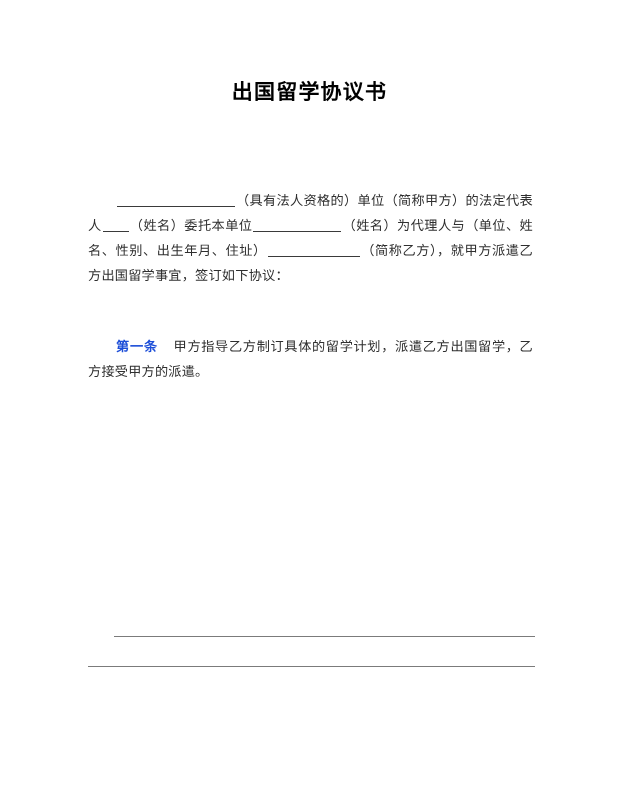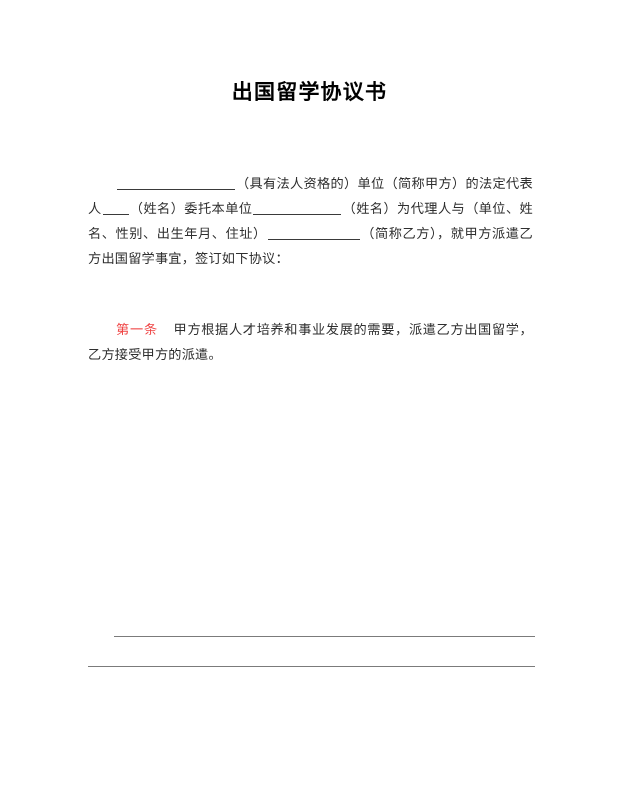--- a/index.html
+++ b/index.html
@@ -55,32 +55,32 @@
     text-align: justify;
     margin: 0;
   }
 
   .subtitle {
     margin-top: 38px;
     text-indent: 28px;
   }
 
   .para-intro {
-    margin-top: 21px;
+    margin-top: 38px;
     text-indent: 28px;
   }
 
   .clause {
     margin-top: 46px;
     text-indent: 28px;
   }
 
   .clause-label {
-    font-weight: normal;
-    color: #ef4444;
+    font-weight: bold;
+    color: #1d4ed8;
     letter-spacing: 0.4px;
   }
 
   .clause-gap {
     display: inline-block;
     width: 15px;
   }
 
   
   .blank {
@@ -125,21 +125,21 @@
   <h1 class="doc-title">出国留学协议书</h1>
 
   <div class="body-block">
 
 
     <p class="para para-intro">
       <span class="blank blank-xl"></span><span>（具有法人资格的）单位（简称甲方）的法定代表人</span><span class="blank blank-tiny"></span><span>（姓名）委托本单位</span><span class="blank blank-md"></span><span>（姓名）为代理人与（单位、姓名、性别、出生年月、住址）</span><span class="blank blank-lg"></span><span>（简称乙方），就甲方派遣乙方出国留学事宜，签订如下协议：</span>
     </p>
 
     <p class="para clause">
-      <span class="clause-label">第一条</span><span class="clause-gap"></span><span>甲方根据人才培养和事业发展的需要，派遣乙方出国留学，乙方接受甲方的派遣。</span>
+      <span class="clause-label">第一条</span><span class="clause-gap"></span><span>甲方指导乙方制订具体的留学计划，派遣乙方出国留学，乙方接受甲方的派遣。</span>
     </p>
 
 
 
   </div>
 
   <div class="rule-lines">
     <div class="rule-line first"></div>
     <div class="rule-line second"></div>
   </div>

